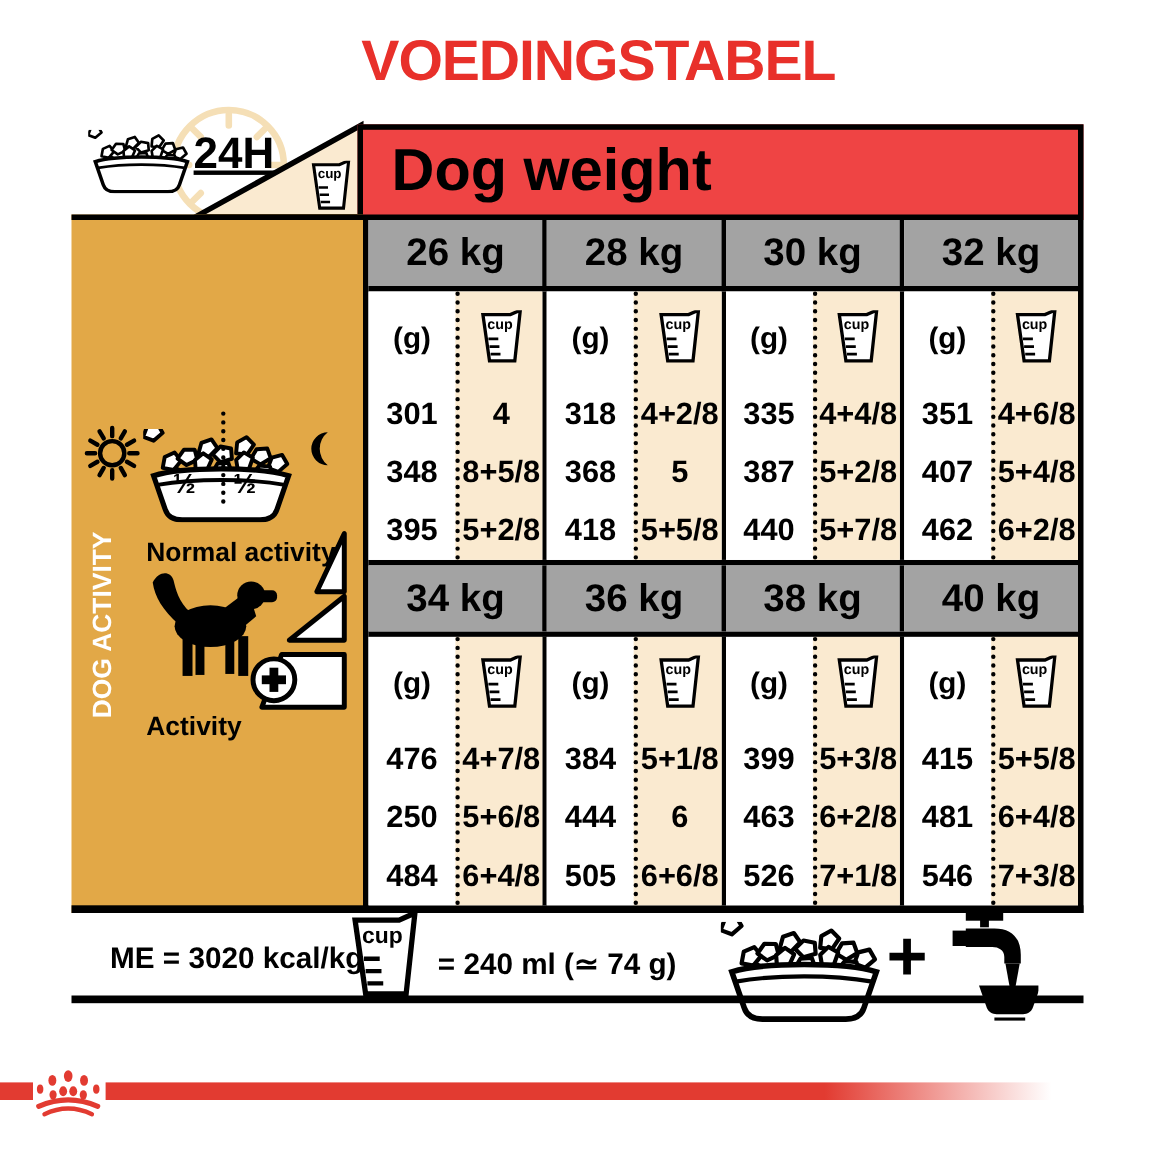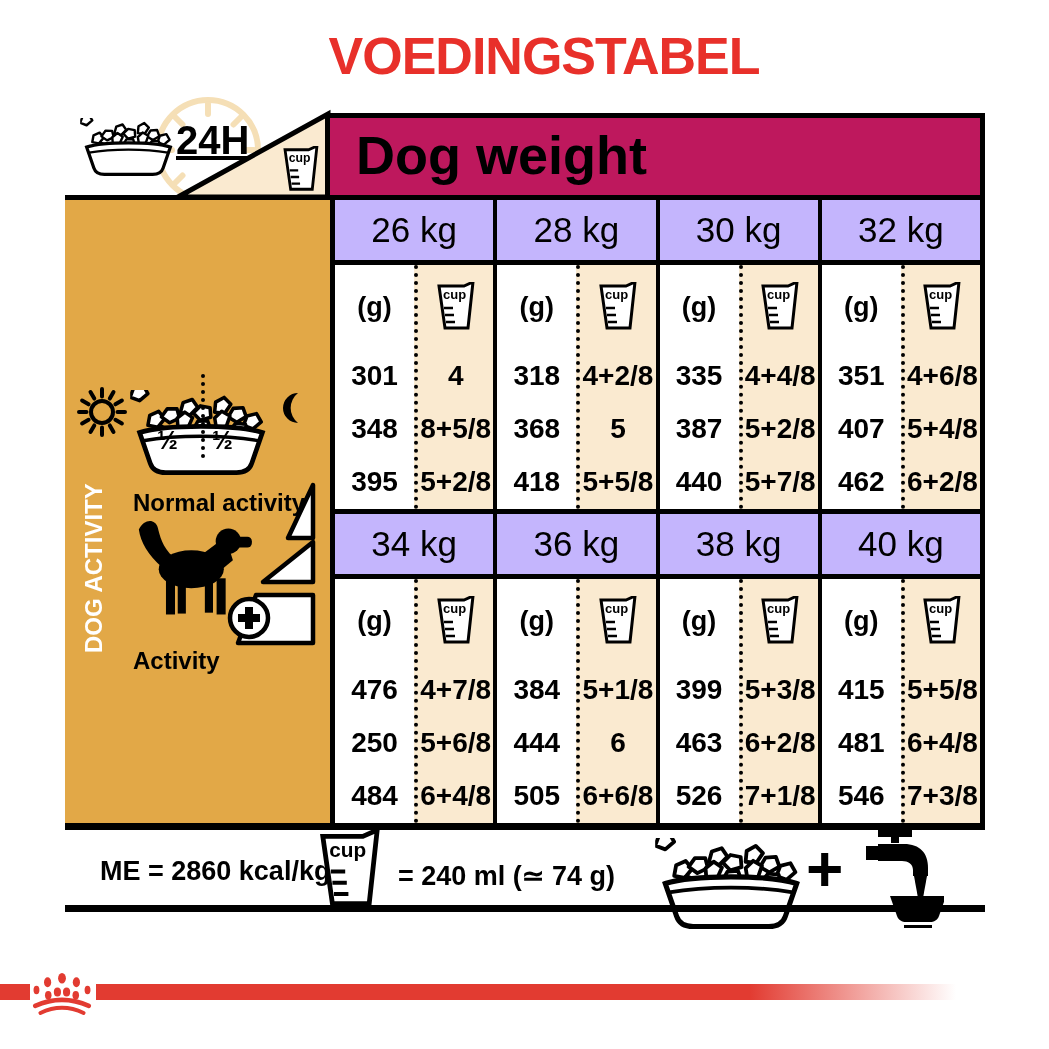--- a/index.html
+++ b/index.html
@@ -11,21 +11,21 @@
   .title{position:absolute;top:26px;left:0;width:100%;text-align:center;
          font-size:52px;font-weight:bold;letter-spacing:-1px;color:#E8302A;}
 
   
   .clock-svg{position:absolute;left:150px;top:92px;}
   .bowl-top{position:absolute;left:80px;top:118px;}
   .h24{position:absolute;left:176px;top:118px;font-size:40px;font-weight:bold;text-decoration:underline;}
   .diag-svg{position:absolute;left:170px;top:108px;}
   .diag-cup{position:absolute;left:282px;top:146px;}
   .dw-header{position:absolute;left:325px;top:113px;width:660px;height:87px;
-             background:#be185d;border:5px solid #000;box-sizing:border-box;
+             background:#ef4444;border:5px solid #000;box-sizing:border-box;
              font-size:54px;font-weight:bold;line-height:75px;padding-left:26px;}
 
   
   .sidebar{position:absolute;left:65px;top:195px;width:265px;height:635px;
            background:#E2A847;border-top:5px solid #000;border-bottom:7px solid #000;box-sizing:border-box;}
   .dog-activity{position:absolute;left:80px;top:473px;height:180px;
                 writing-mode:vertical-rl;transform:rotate(180deg);
                 color:#fff;font-weight:bold;font-size:24px;letter-spacing:0px;white-space:nowrap;}
   .half{position:absolute;font-size:25px;font-weight:bold;}
   .bowl-dots{position:absolute;left:201px;top:374px;height:84px;width:0;border-left:4px dotted #000;}
@@ -33,21 +33,21 @@
   .activity{position:absolute;left:133px;top:600px;font-size:24px;font-weight:bold;margin-top:47px;}
 
   
   .grid{position:absolute;left:330px;top:200px;width:655px;height:630px;
         border-left:5px solid #000;border-right:5px solid #000;border-bottom:7px solid #000;
         box-sizing:border-box;display:flex;flex-direction:column;background:#fff;}
   .group{flex:1;display:flex;flex-direction:column;min-height:0;}
   .group.first{border-bottom:5px solid #000;}
   .kgrow{height:60px;display:flex;border-bottom:5px solid #000;}
   .kgcell{flex:1;display:flex;align-items:center;justify-content:center;
-          font-size:35px;font-weight:normal;background:#c4b5fd;border-right:4px solid #000;}
+          font-size:35px;font-weight:bold;background:#a3a3a3;border-right:4px solid #000;}
   .kgcell:last-child{border-right:none;}
   .brow{flex:1;display:flex;min-height:0;}
   .bcell{flex:1;display:flex;border-right:4px solid #000;min-width:0;}
   .bcell:last-child{border-right:none;}
   .ghalf{width:50%;display:flex;flex-direction:column;background:#fff;box-sizing:border-box;}
   .chalf{width:50%;display:flex;flex-direction:column;background:#FAEAD0;
          border-left:4px dotted #000;box-sizing:border-box;}
   .slot{display:flex;align-items:center;justify-content:center;}
   .uslot{height:84px;}
   .vslot{flex:1;font-size:28px;font-weight:bold;}
@@ -335,21 +335,21 @@
               </div>
             <div class="slot vslot">5+5/8</div>
             <div class="slot vslot">6+4/8</div>
             <div class="slot vslot">7+3/8</div>
           </div>
         </div>
       </div>
     </div>
   </div>
 
-  <div class="info-me">ME = 2860 kcal/kg</div>
+  <div class="info-me">ME = 3020 kcal/kg</div>
   <svg class="info-cup" width="64" height="80" viewBox="0 0 40 50">
       <use href="#sym-cup"></use>
     </svg>
   <div class="info-eq">= 240 ml (≃ 74 g)</div>
   <svg class="info-bowl" width="152" height="91" viewBox="0 0 120 72">
       <use href="#sym-bowl"></use>
     </svg>
   <div class="info-plus">+</div>
   <svg class="info-tap" width="92" height="104" viewBox="0 0 92 104">
     <g fill="#000">

